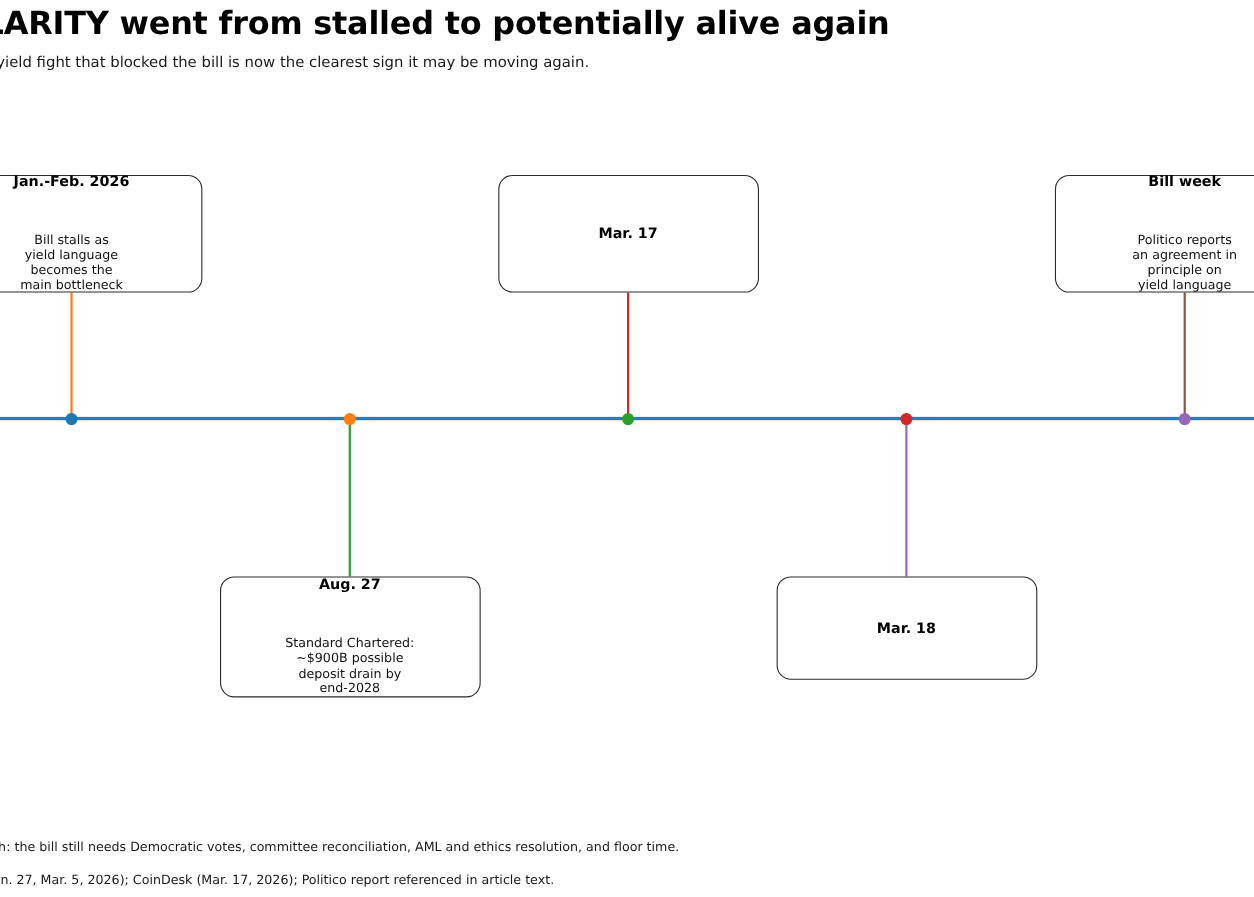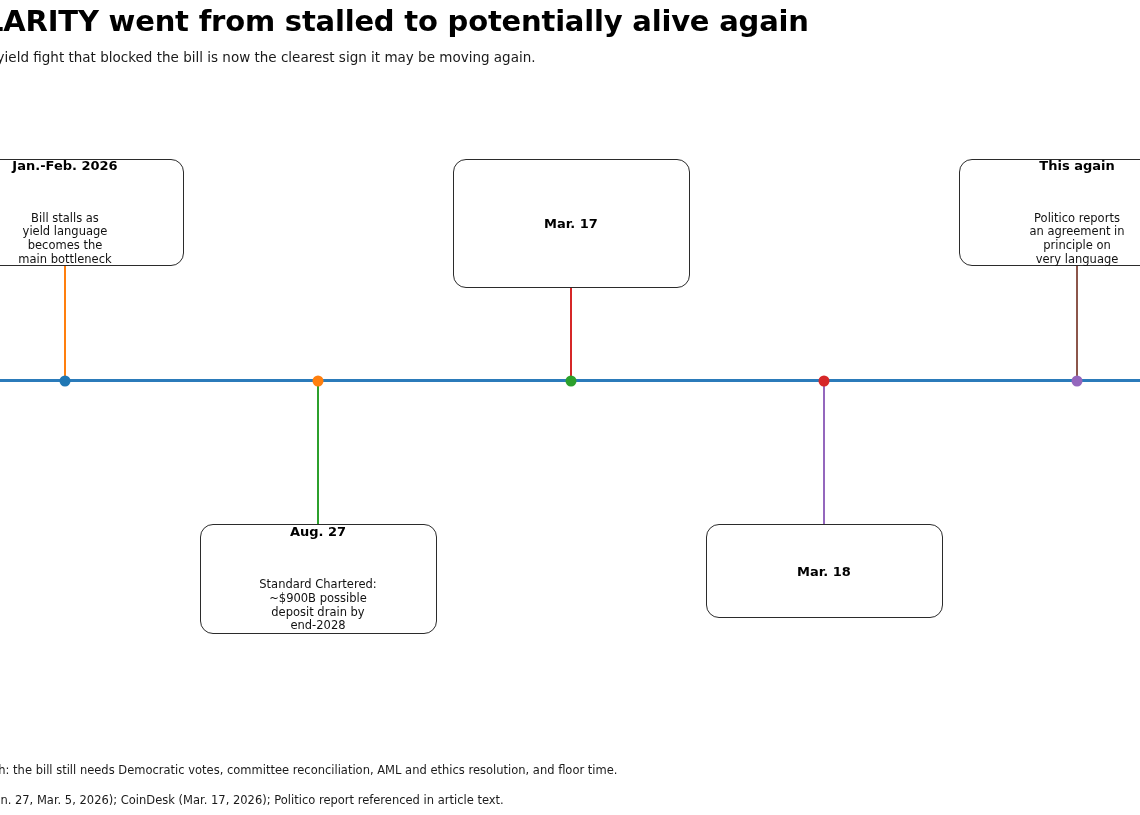--- a/index.html
+++ b/index.html
@@ -139,31 +139,31 @@
 becomes the
 main bottleneck</div>
       </div>
       <div class="card" style="width: 237px; height: 110px; left: 199.5px; top: 524px;">
         <div class="card-date">Aug. 27</div>
         <div class="card-body">Standard Chartered:
 ~$900B possible
 deposit drain by
 end-2028</div>
       </div>
-      <div class="card" style="width: 237px; height: 129px; left: 452.5px; top: 159px;">
+      <div class="card" style="width: 237px; height: 107px; left: 452.5px; top: 159px;">
         <div class="card-date">Mar. 17</div>
       </div>
       <div class="card" style="width: 237px; height: 94px; left: 705.5px; top: 524px;">
         <div class="card-date">Mar. 18</div>
       </div>
       <div class="card" style="width: 237px; height: 107px; left: 958.5px; top: 159px;">
-        <div class="card-date">This again</div>
+        <div class="card-date">Bill week</div>
         <div class="card-body">Politico reports
 an agreement in
 principle on
-very language</div>
+yield language</div>
       </div>
     </div>
 
   <div class="footnote" id="footnote-1">ar path: the bill still needs Democratic votes, committee reconciliation, AML and ethics resolution, and floor time.</div>
   <div class="footnote" id="footnote-2">ers (Jan. 27, Mar. 5, 2026); CoinDesk (Mar. 17, 2026); Politico report referenced in article text.</div>
 
 </div>
 
 </body></html>

